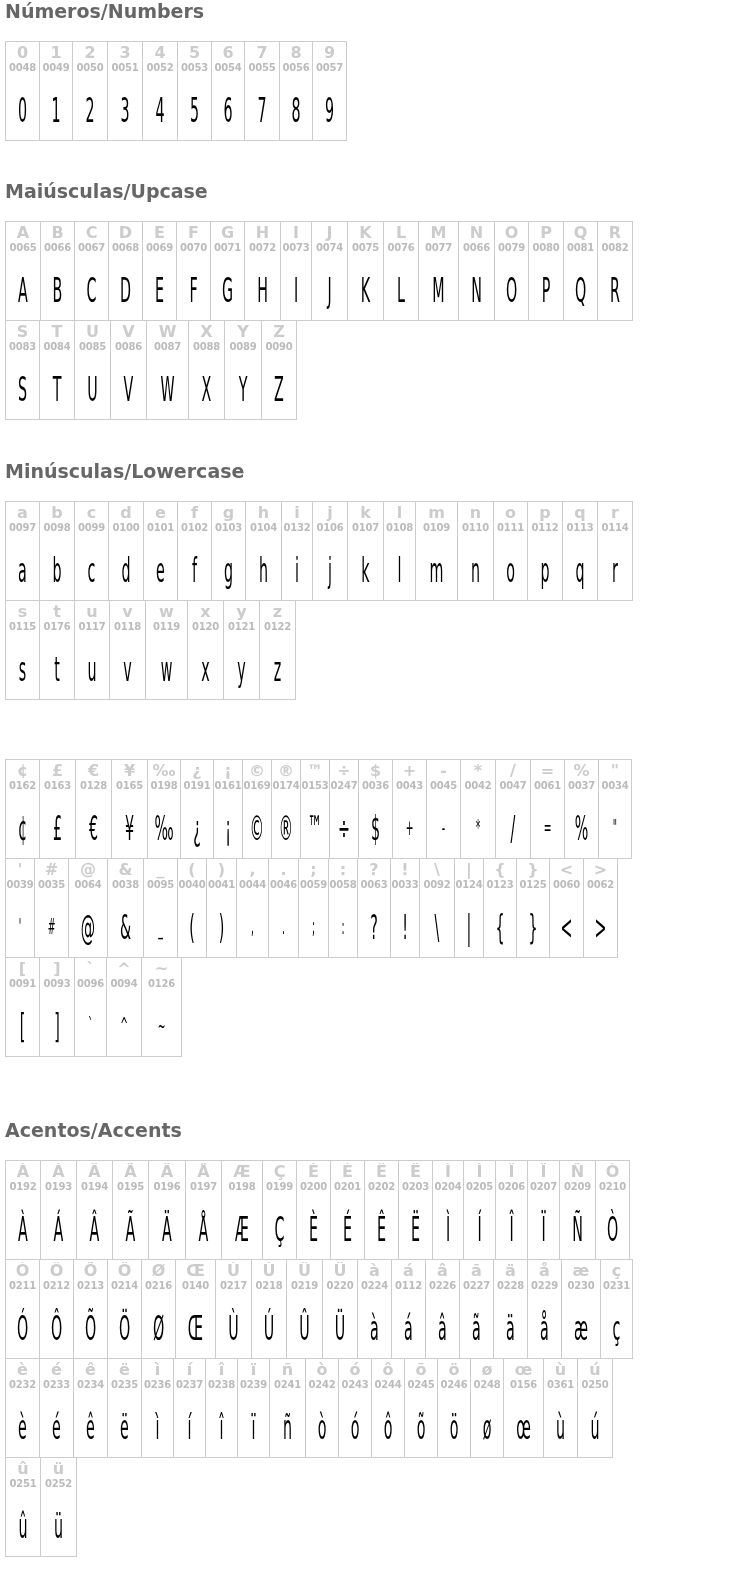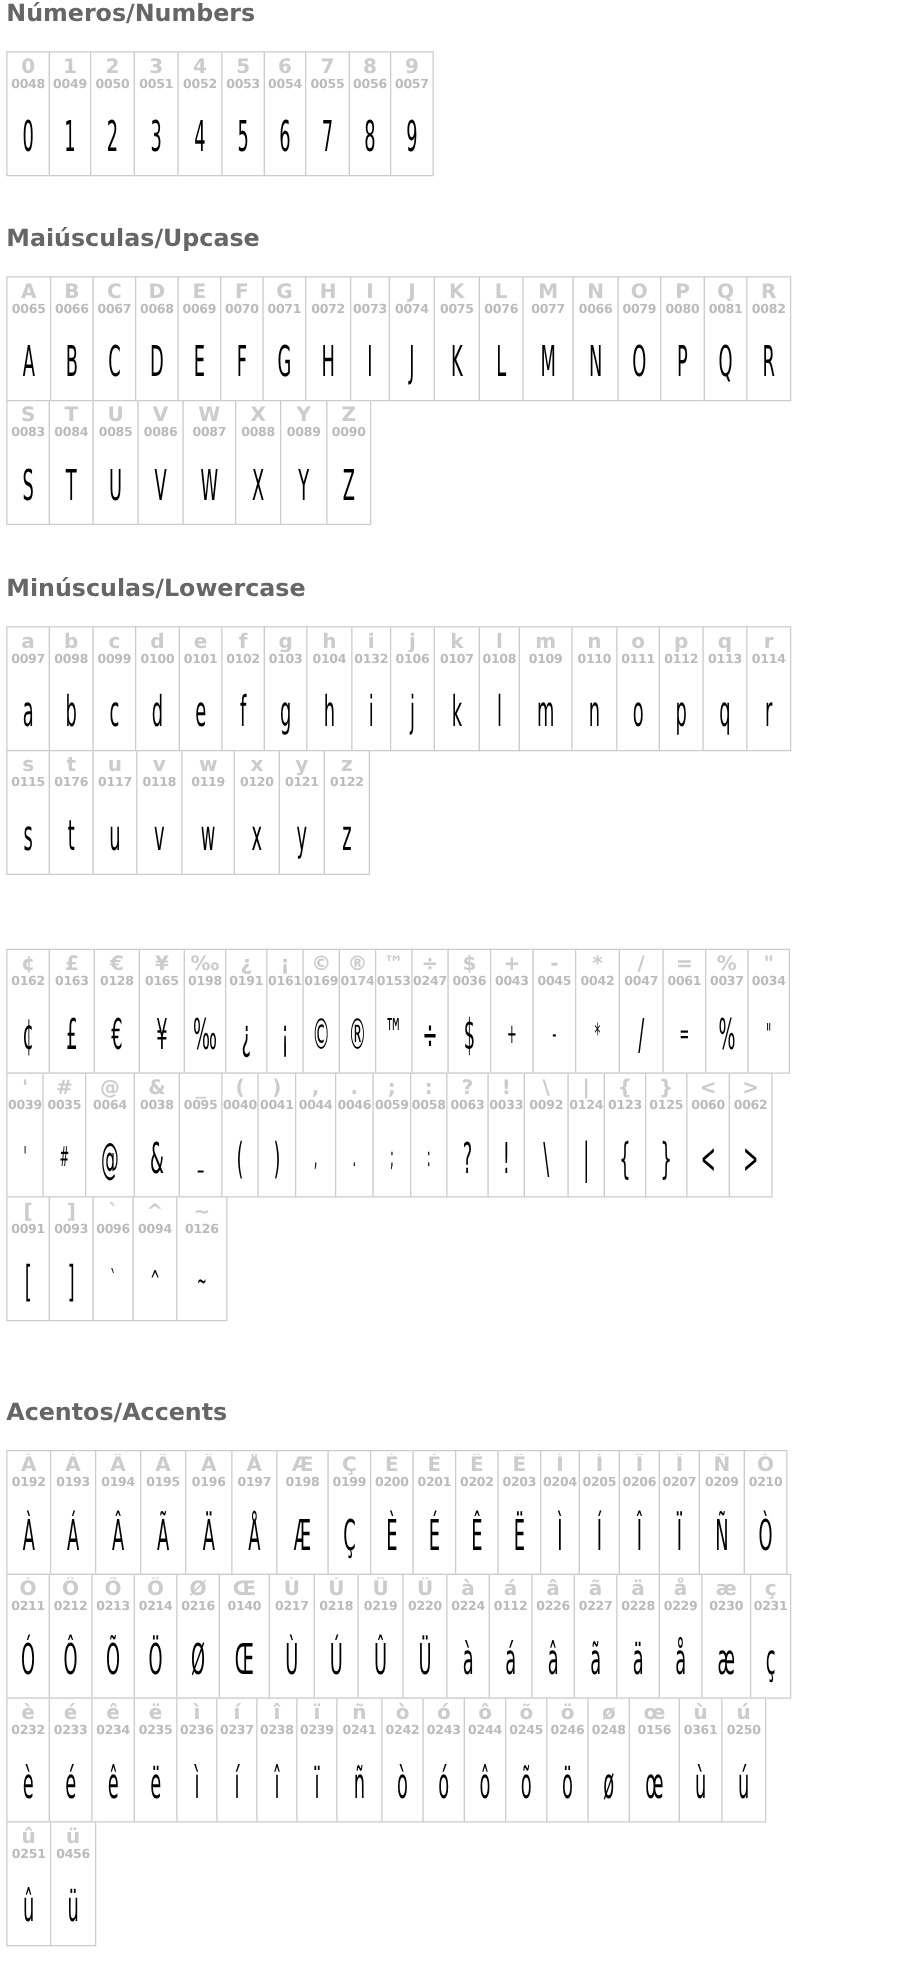--- a/index.html
+++ b/index.html
@@ -860,19 +860,19 @@
           </div>
         </div>
         <div class="row">
           <div class="cell" style="width: 36px;">
             <span class="ch">û</span>
             <span class="code">0251</span>
             <span class="glyph">û</span>
           </div>
           <div class="cell" style="width: 37px;">
             <span class="ch">ü</span>
-            <span class="code">0456</span>
+            <span class="code">0252</span>
             <span class="glyph">ü</span>
           </div>
         </div>
       </div>
     </div>
   </div>
 
 </body></html>

